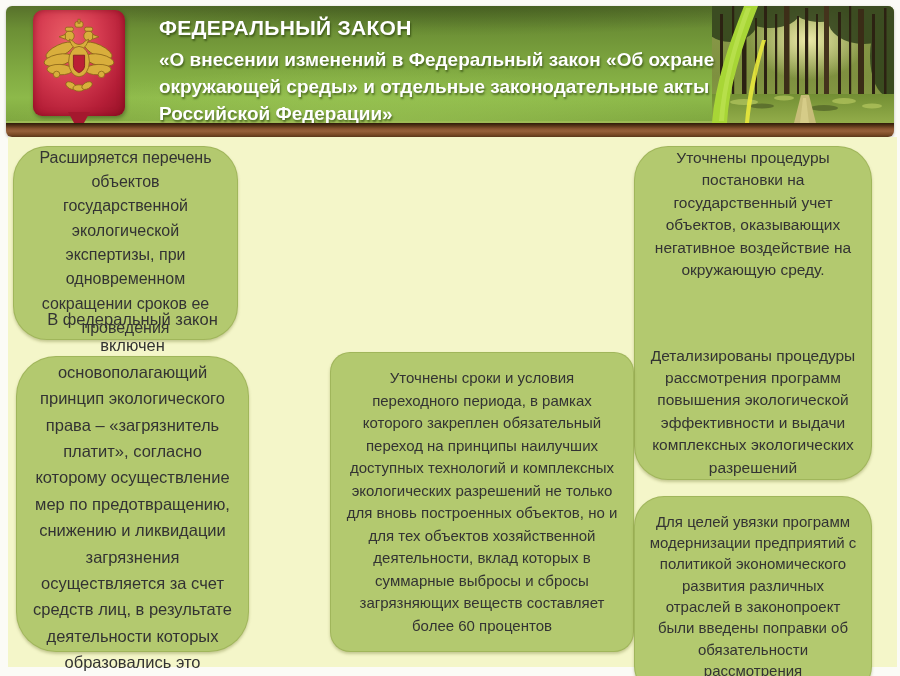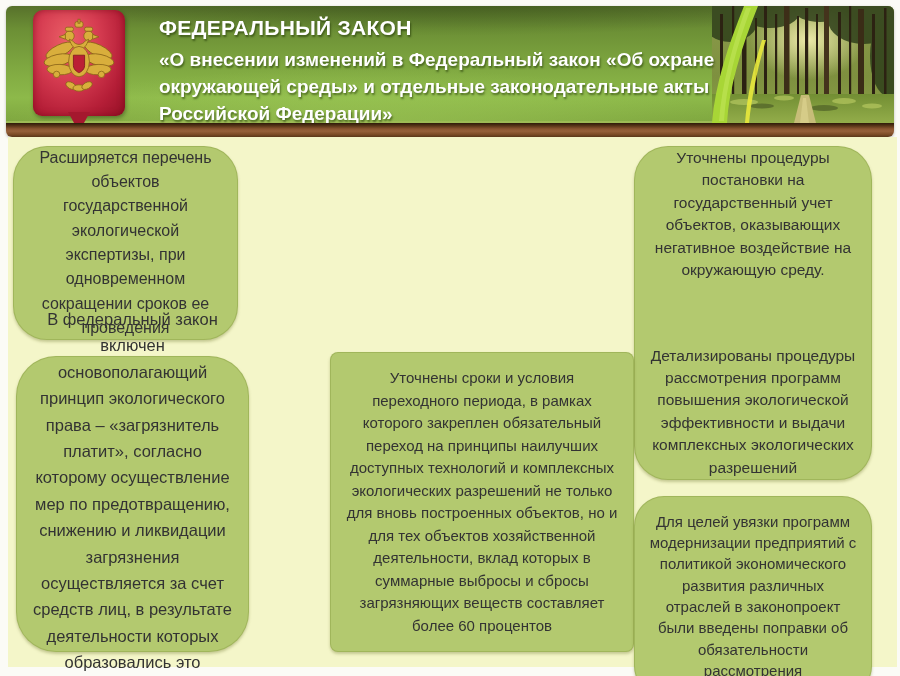--- a/index.html
+++ b/index.html
@@ -67,21 +67,21 @@
     box-shadow:0 2px 3px rgba(105,115,40,.35);
     display:flex; flex-direction:column; align-items:center; justify-content:center;
     text-align:center; color:#333333; padding:10px 14px;
   }
   .box p { margin:0; }
   .box-tl { left:13px;  top:146px; width:225px; height:194px; border-radius:34px; font-size:16px;   line-height:1.52;align-items:flex-end; }
   .box-tc { left:256px; top:140px; width:378px; height:204px; border-radius:40px; font-size:18.5px; line-height:1.5; }
   .box-rt { left:634px; top:146px; width:238px; height:334px; border-radius:34px; font-size:15.5px; line-height:1.45;gap:48px; }
   .box-rt p + p { margin-top:15px; }
   .box-bl { left:16px;  top:356px; width:233px; height:296px; border-radius:40px; font-size:16.5px; line-height:1.6; }
-  .box-bc { left:330px; top:352px; width:304px; height:300px; border-radius:8px; font-size:15px;   line-height:1.5; }
+  .box-bc { left:330px; top:352px; width:304px; height:300px; border-radius:20px; font-size:15px;   line-height:1.5; }
   .box-br { left:634px; top:496px; width:238px; height:200px; border-radius:30px; font-size:15px;   line-height:1.42; }
 </style>
 </head>
 <body>
 
 <div class="slide">
 
   <div class="banner">
     <div class="banner-green"></div>
 

